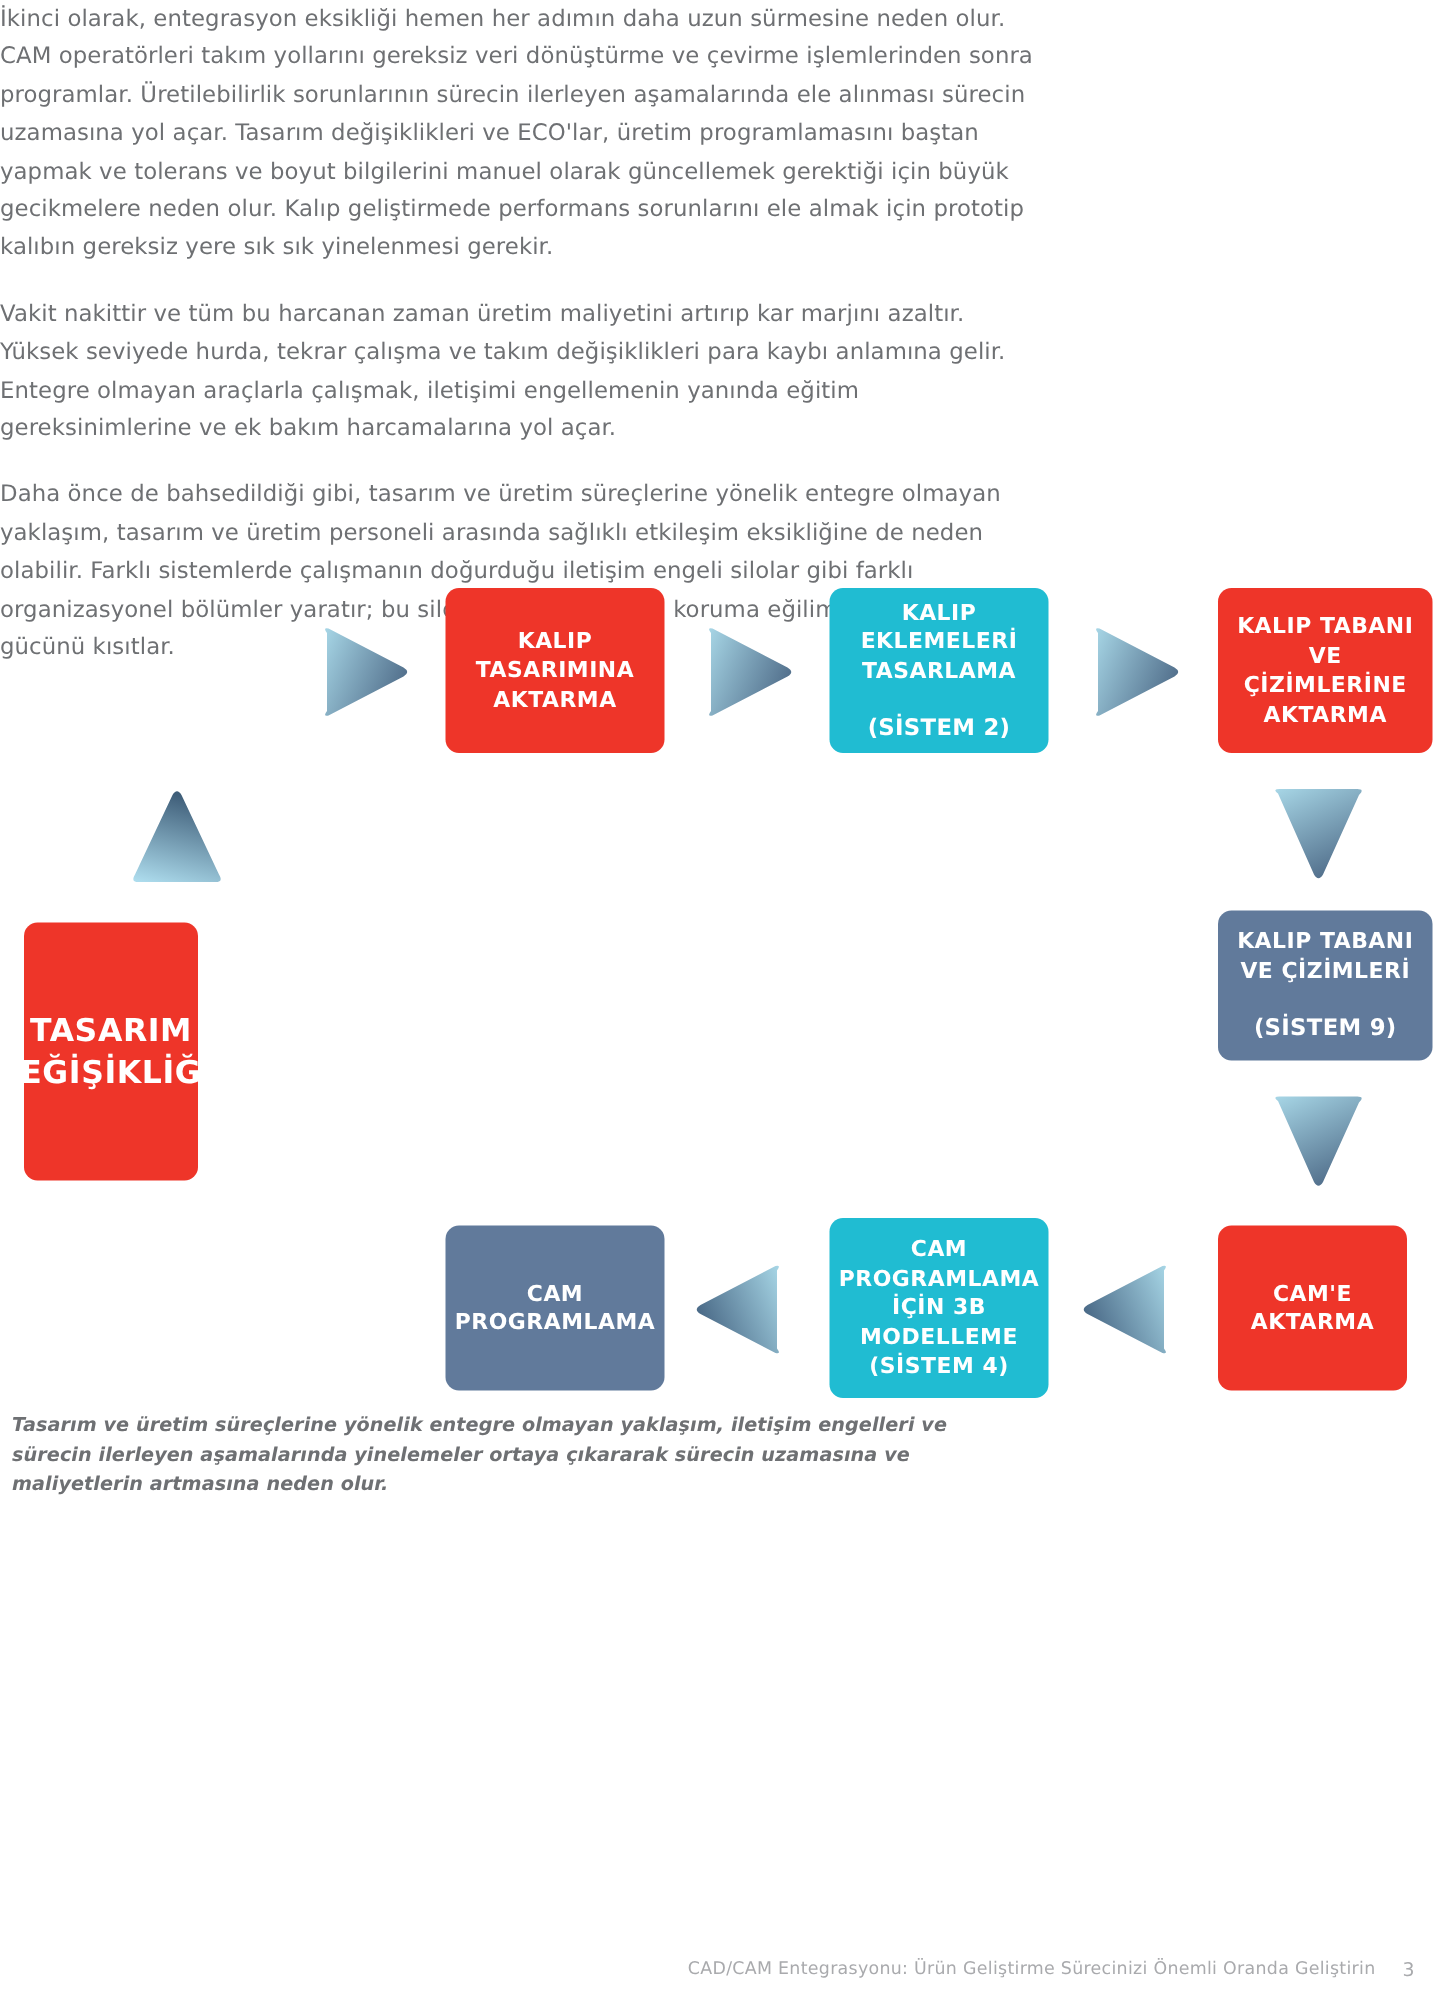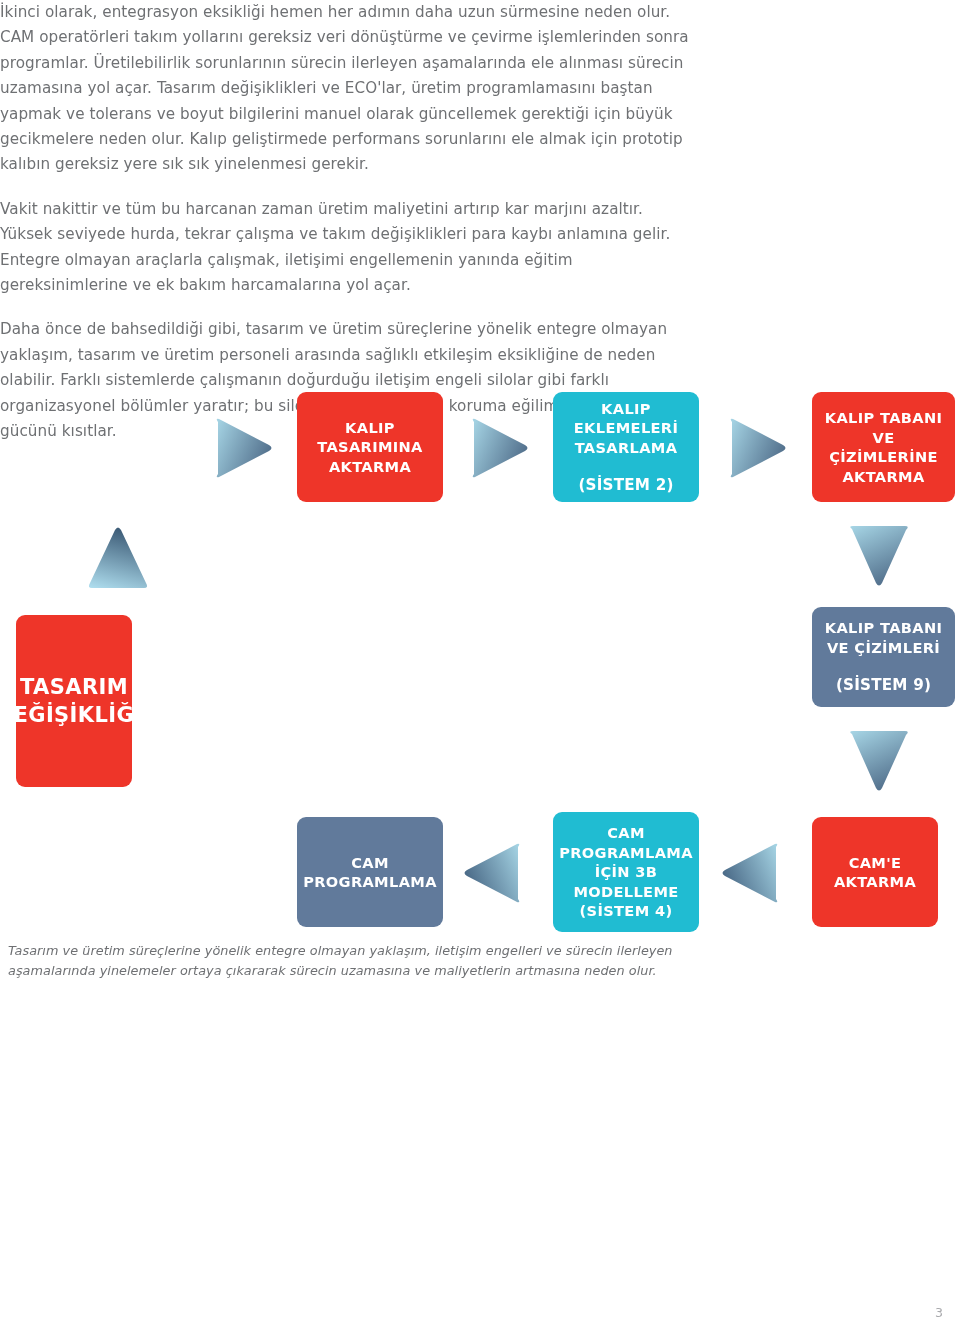--- a/index.html
+++ b/index.html
@@ -87,20 +87,21 @@
     position: absolute;
     left: 8px;
     top: 941px;
     width: 668px;
     font-family: "DejaVu Sans", sans-serif;
     font-style: italic;
     font-size: 12.8px;
     line-height: 19.5px;
     color: #6e7073;
     letter-spacing: 0.05px;
+    font-weight: bold;
   }
 
   
   #footer {
     position: absolute;
     left: 0;
     top: 1297px;
     width: 960px;
     height: 30px;
     display: flex;
@@ -276,14 +277,15 @@
   <div class="box c-red" style="left:812px; top:447px; width:126px; height:110px;">
     <span class="title">CAM'E
 AKTARMA</span>
   </div>
 
 </div>
 
 <div id="caption">Tasarım ve üretim süreçlerine yönelik entegre olmayan yaklaşım, iletişim engelleri ve sürecin ilerleyen aşamalarında yinelemeler ortaya çıkararak sürecin uzamasına ve maliyetlerin artmasına neden olur.</div>
 
 <div id="footer">
+  <span class="ftxt">CAD/CAM Entegrasyonu: Ürün Geliştirme Sürecinizi Önemli Oranda Geliştirin</span>
   <span class="fpage">3</span>
 </div>
 
 </body></html>

